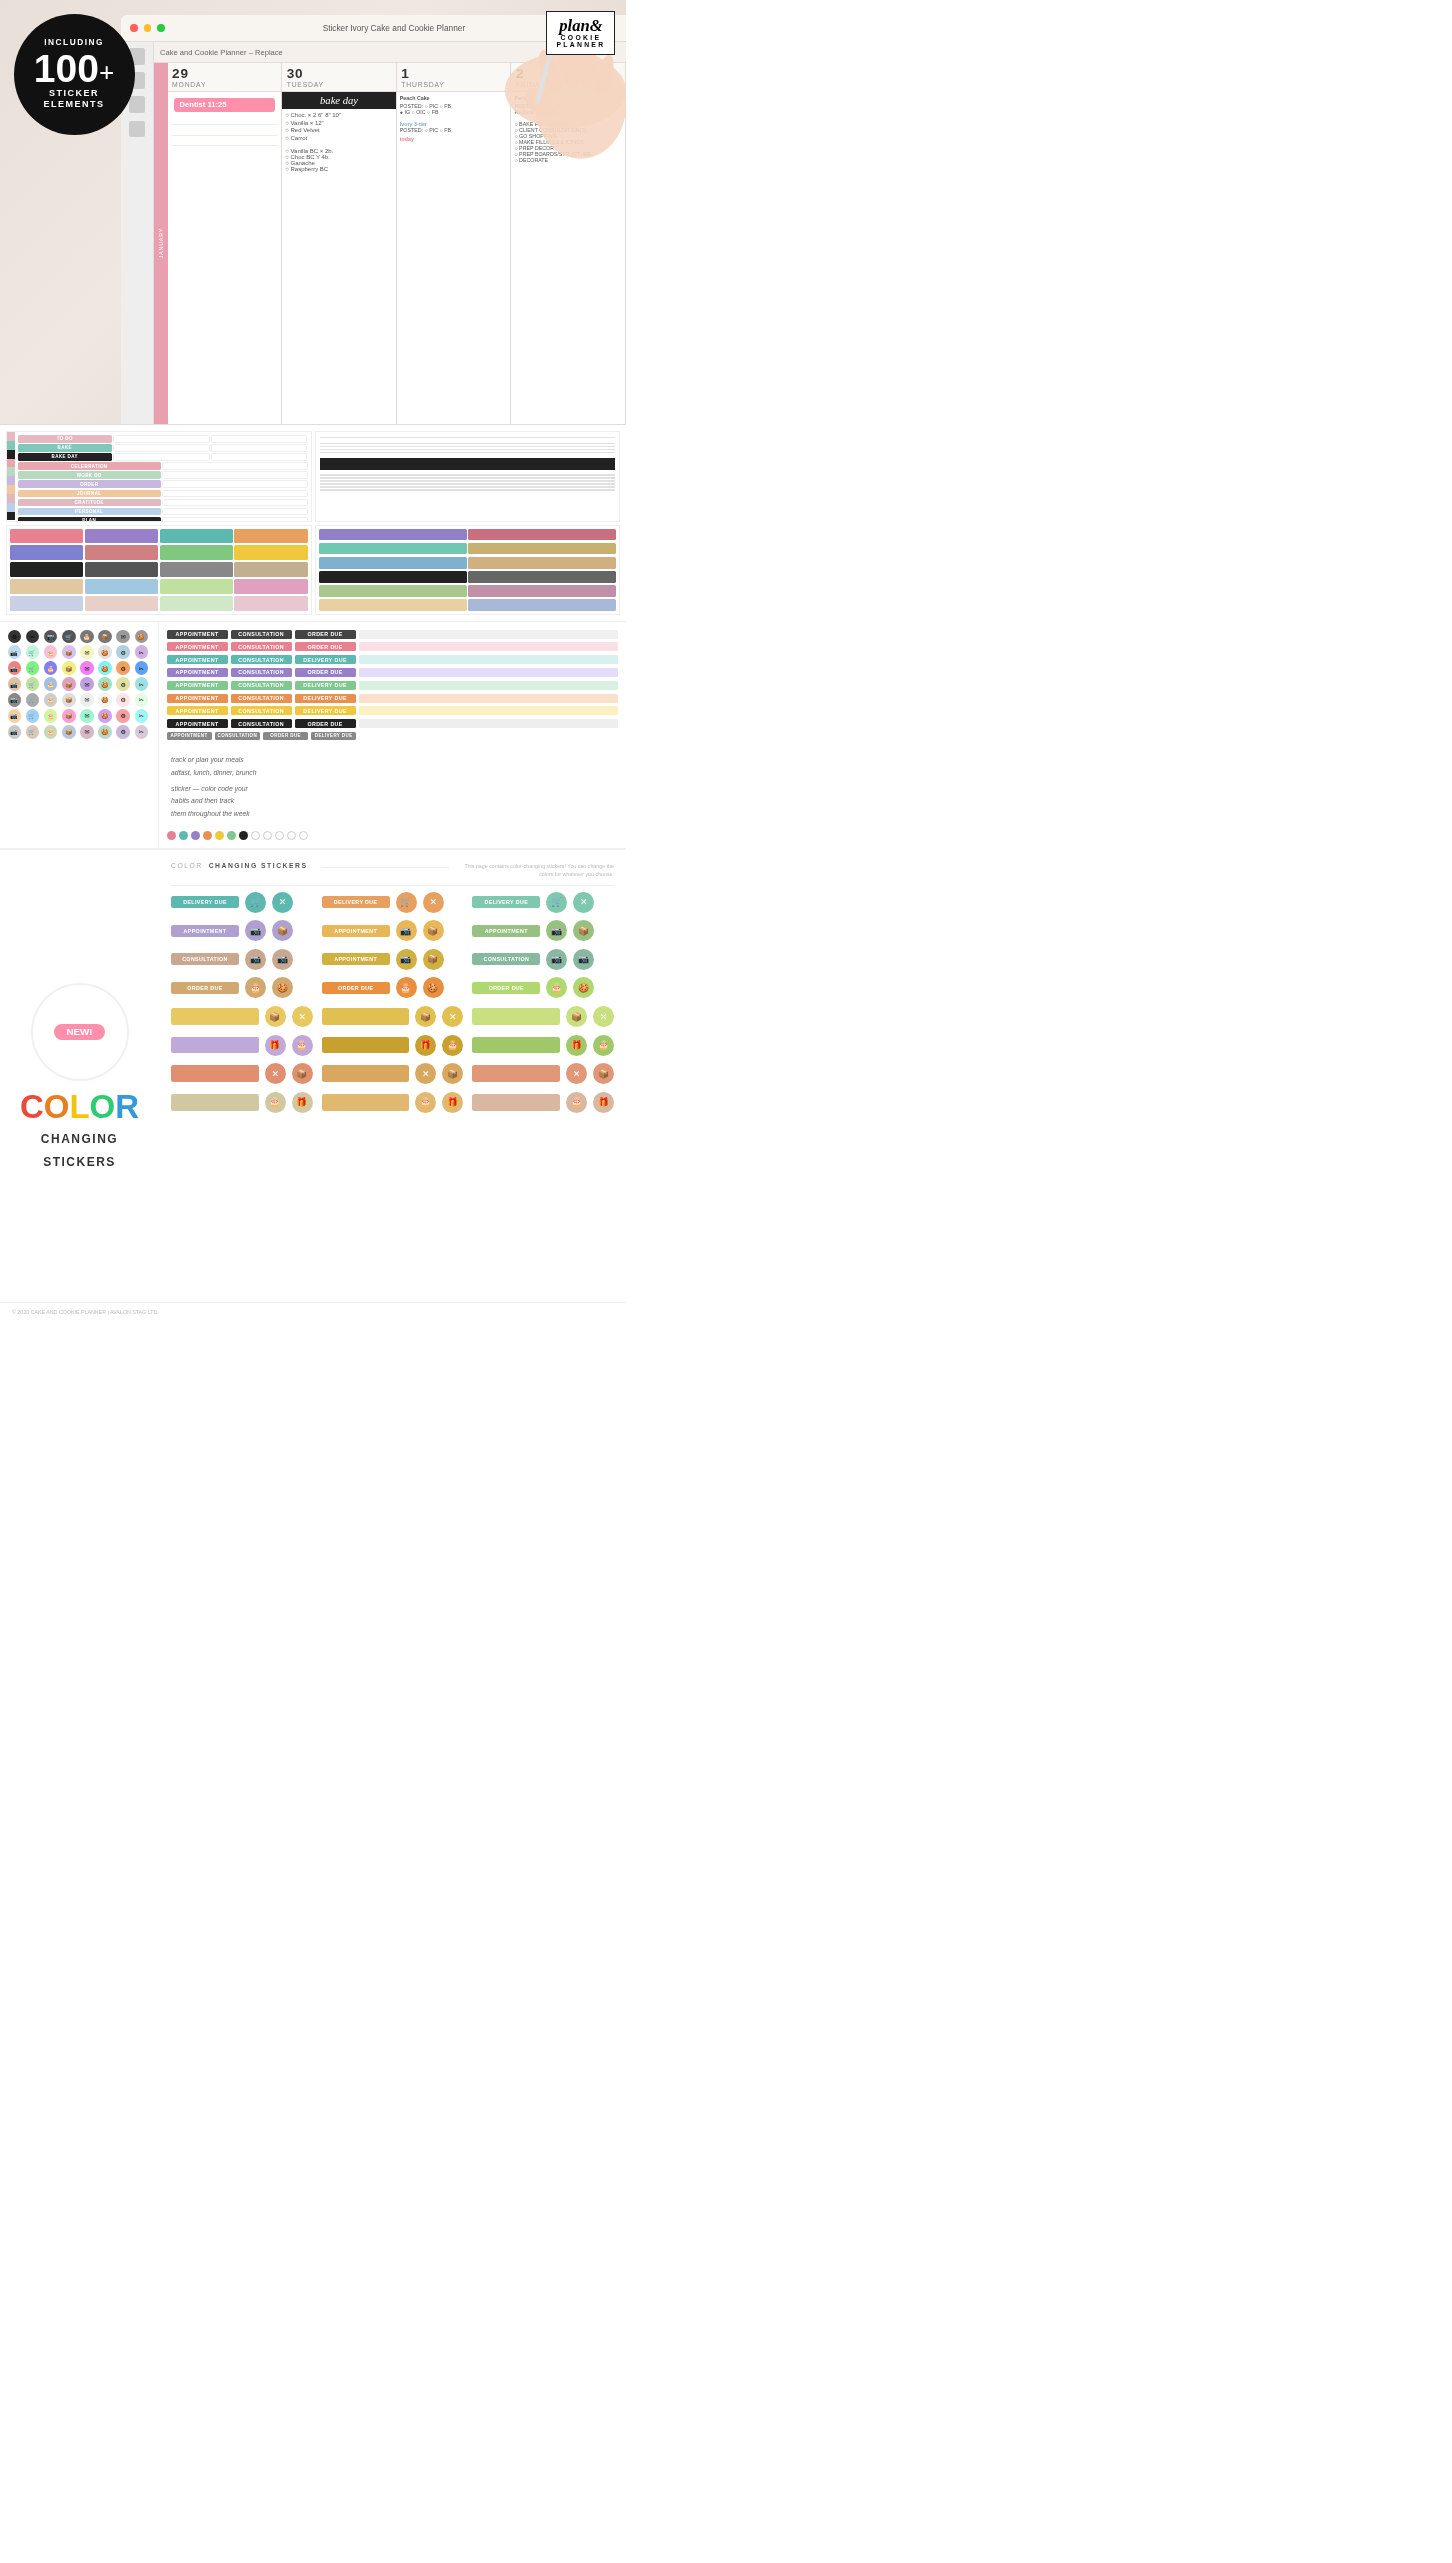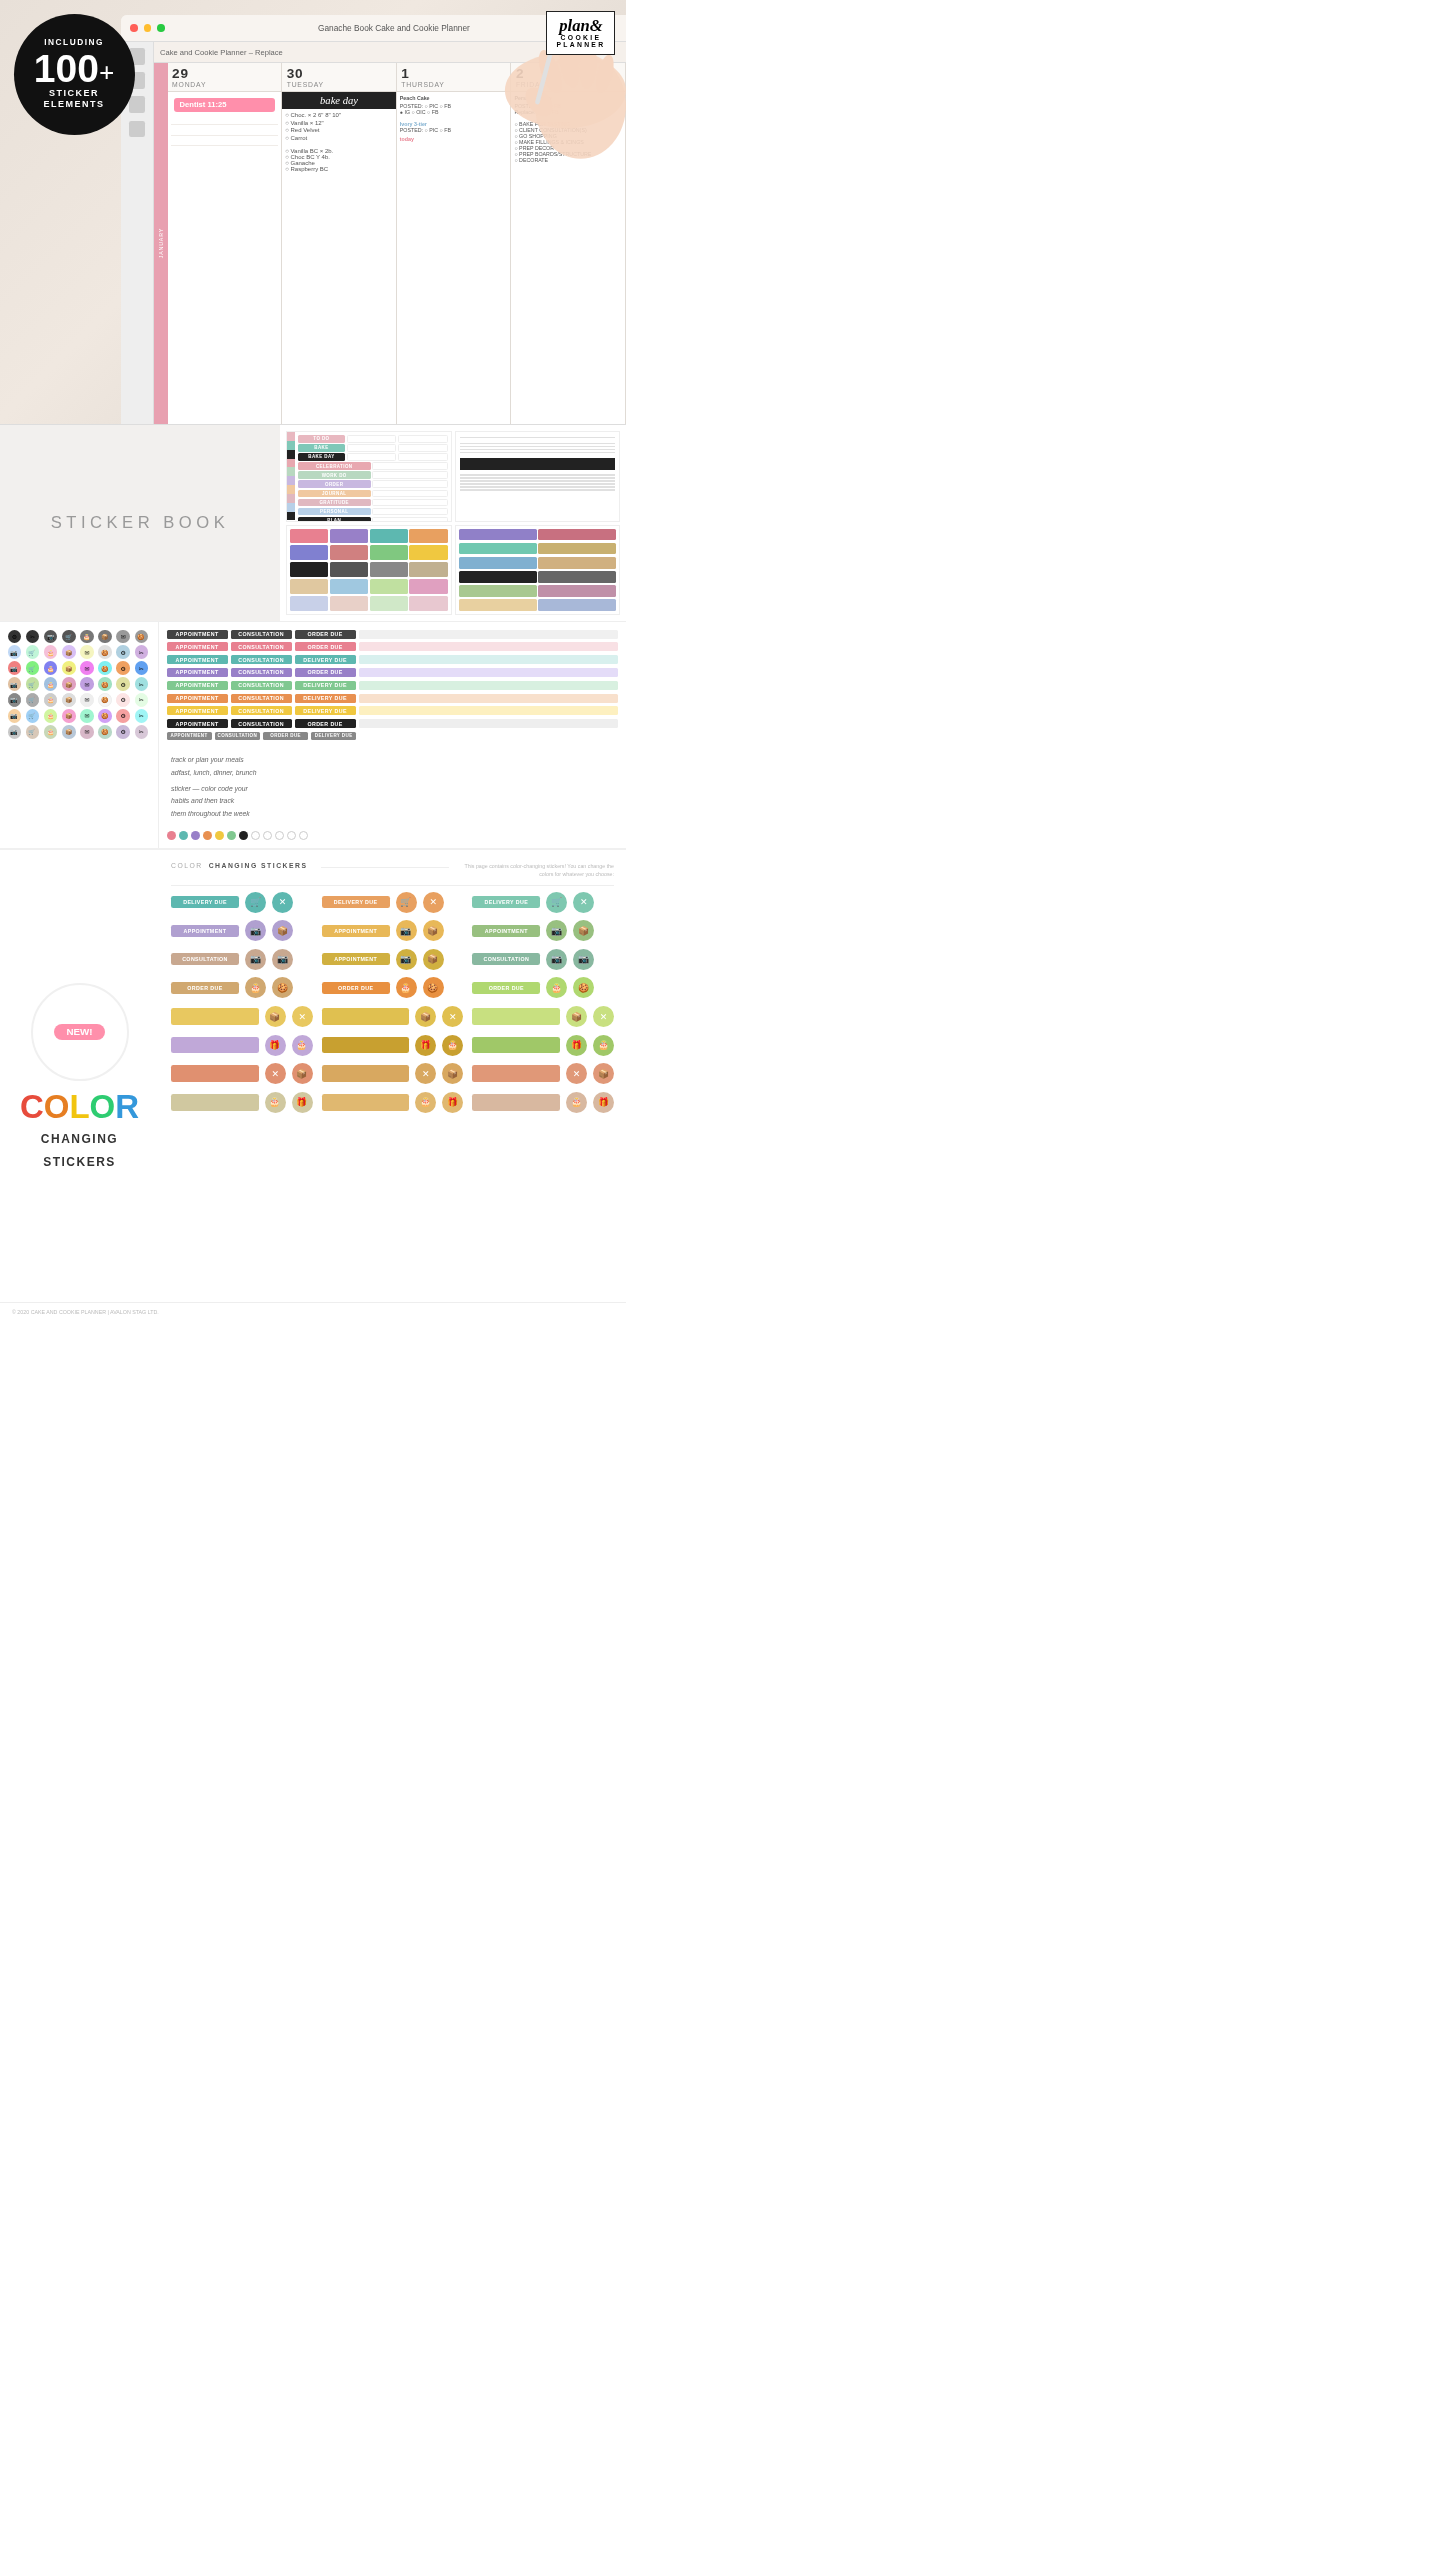--- a/index.html
+++ b/index.html
@@ -478,21 +478,21 @@
     </div>
     <div class="cookie-line">cookie</div>
     <div class="planner-line">PLANNER</div>
   </div>
 
   <div class="planner-mock">
     <div class="planner-toolbar">
       <div class="toolbar-dot" style="background:#ff5f57;"></div>
       <div class="toolbar-dot" style="background:#ffbd2e;"></div>
       <div class="toolbar-dot" style="background:#28ca41;"></div>
-      <div class="toolbar-title">Ganache Book Cake and Cookie Planner</div>
+      <div class="toolbar-title">Sticker Ivory Cake and Cookie Planner</div>
     </div>
     <div class="planner-content">
       <div class="planner-sidebar">
         <div class="sidebar-icon"></div>
         <div class="sidebar-icon"></div>
         <div class="sidebar-icon"></div>
         <div class="sidebar-icon"></div>
       </div>
       <div class="planner-main">
         <div class="planner-header-row">
@@ -587,23 +587,20 @@
     <ellipse cx="272" cy="58" rx="10" ry="26" fill="#f5d5c0" transform="rotate(15 272 58)"></ellipse>
 
     <ellipse cx="185" cy="95" rx="14" ry="22" fill="#f5d5c0" transform="rotate(-40 185 95)"></ellipse>
 
     <rect x="200" y="20" width="6" height="80" rx="3" fill="#e0e0e0" transform="rotate(15 200 20)"></rect>
     <rect x="202" y="18" width="4" height="10" rx="2" fill="#888" transform="rotate(15 202 18)"></rect>
   </svg>
 </div>
 
 <div class="wide-sticker-book">
-  <div class="wsb-left">
-    <span class="sticker-book-text">STICKER BOOK</span>
-  </div>
   <div class="wsb-right">
 
     <div class="mini-sticker-page">
       <div class="msp-tabs">
         <div class="msp-tab" style="background:#e8b8c0;"></div>
         <div class="msp-tab" style="background:#80c8b8;"></div>
         <div class="msp-tab" style="background:#222;"></div>
         <div class="msp-tab" style="background:#e8a8b0;"></div>
         <div class="msp-tab" style="background:#b8d8c0;"></div>
         <div class="msp-tab" style="background:#c8b8e0;"></div>

